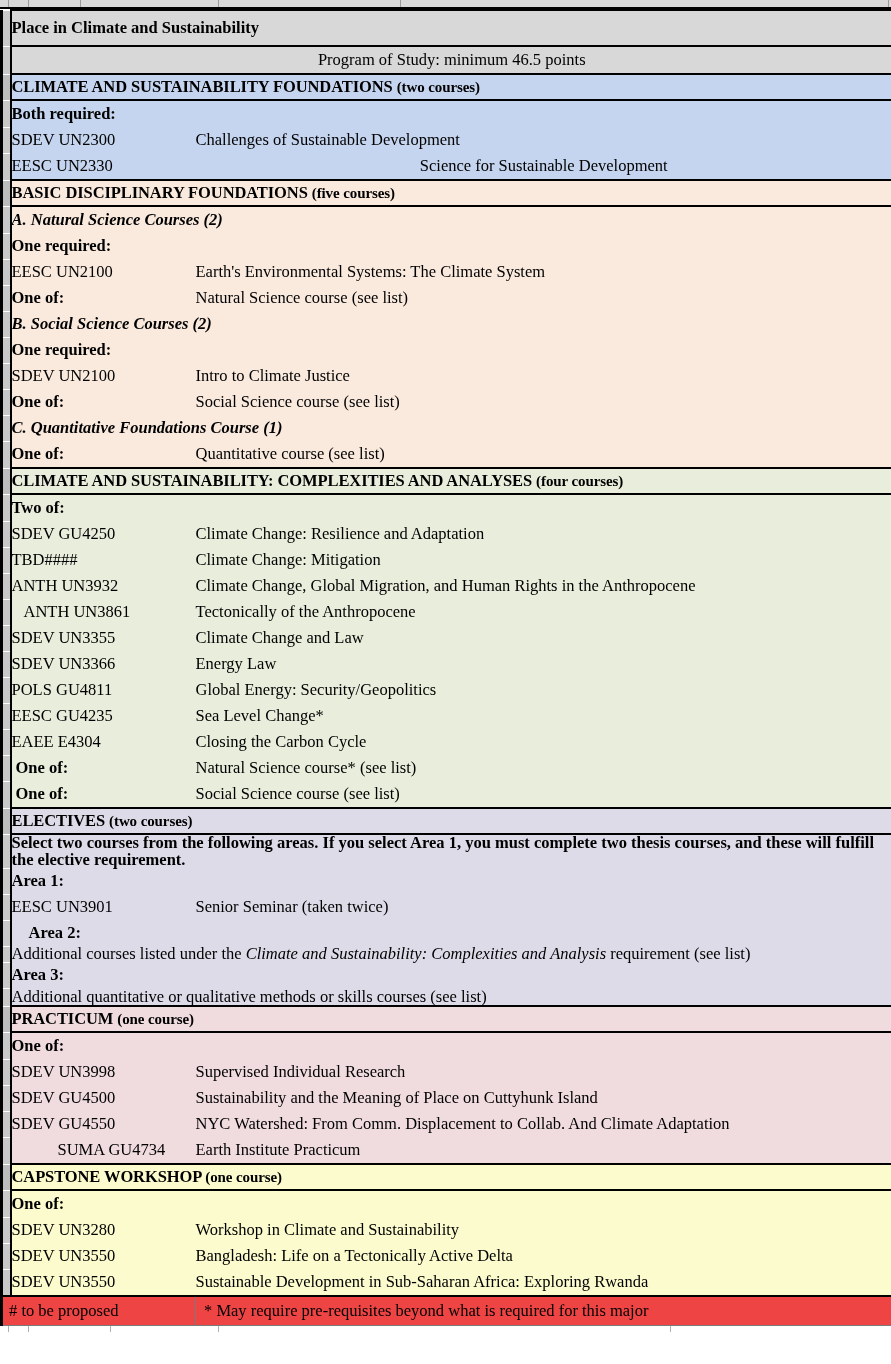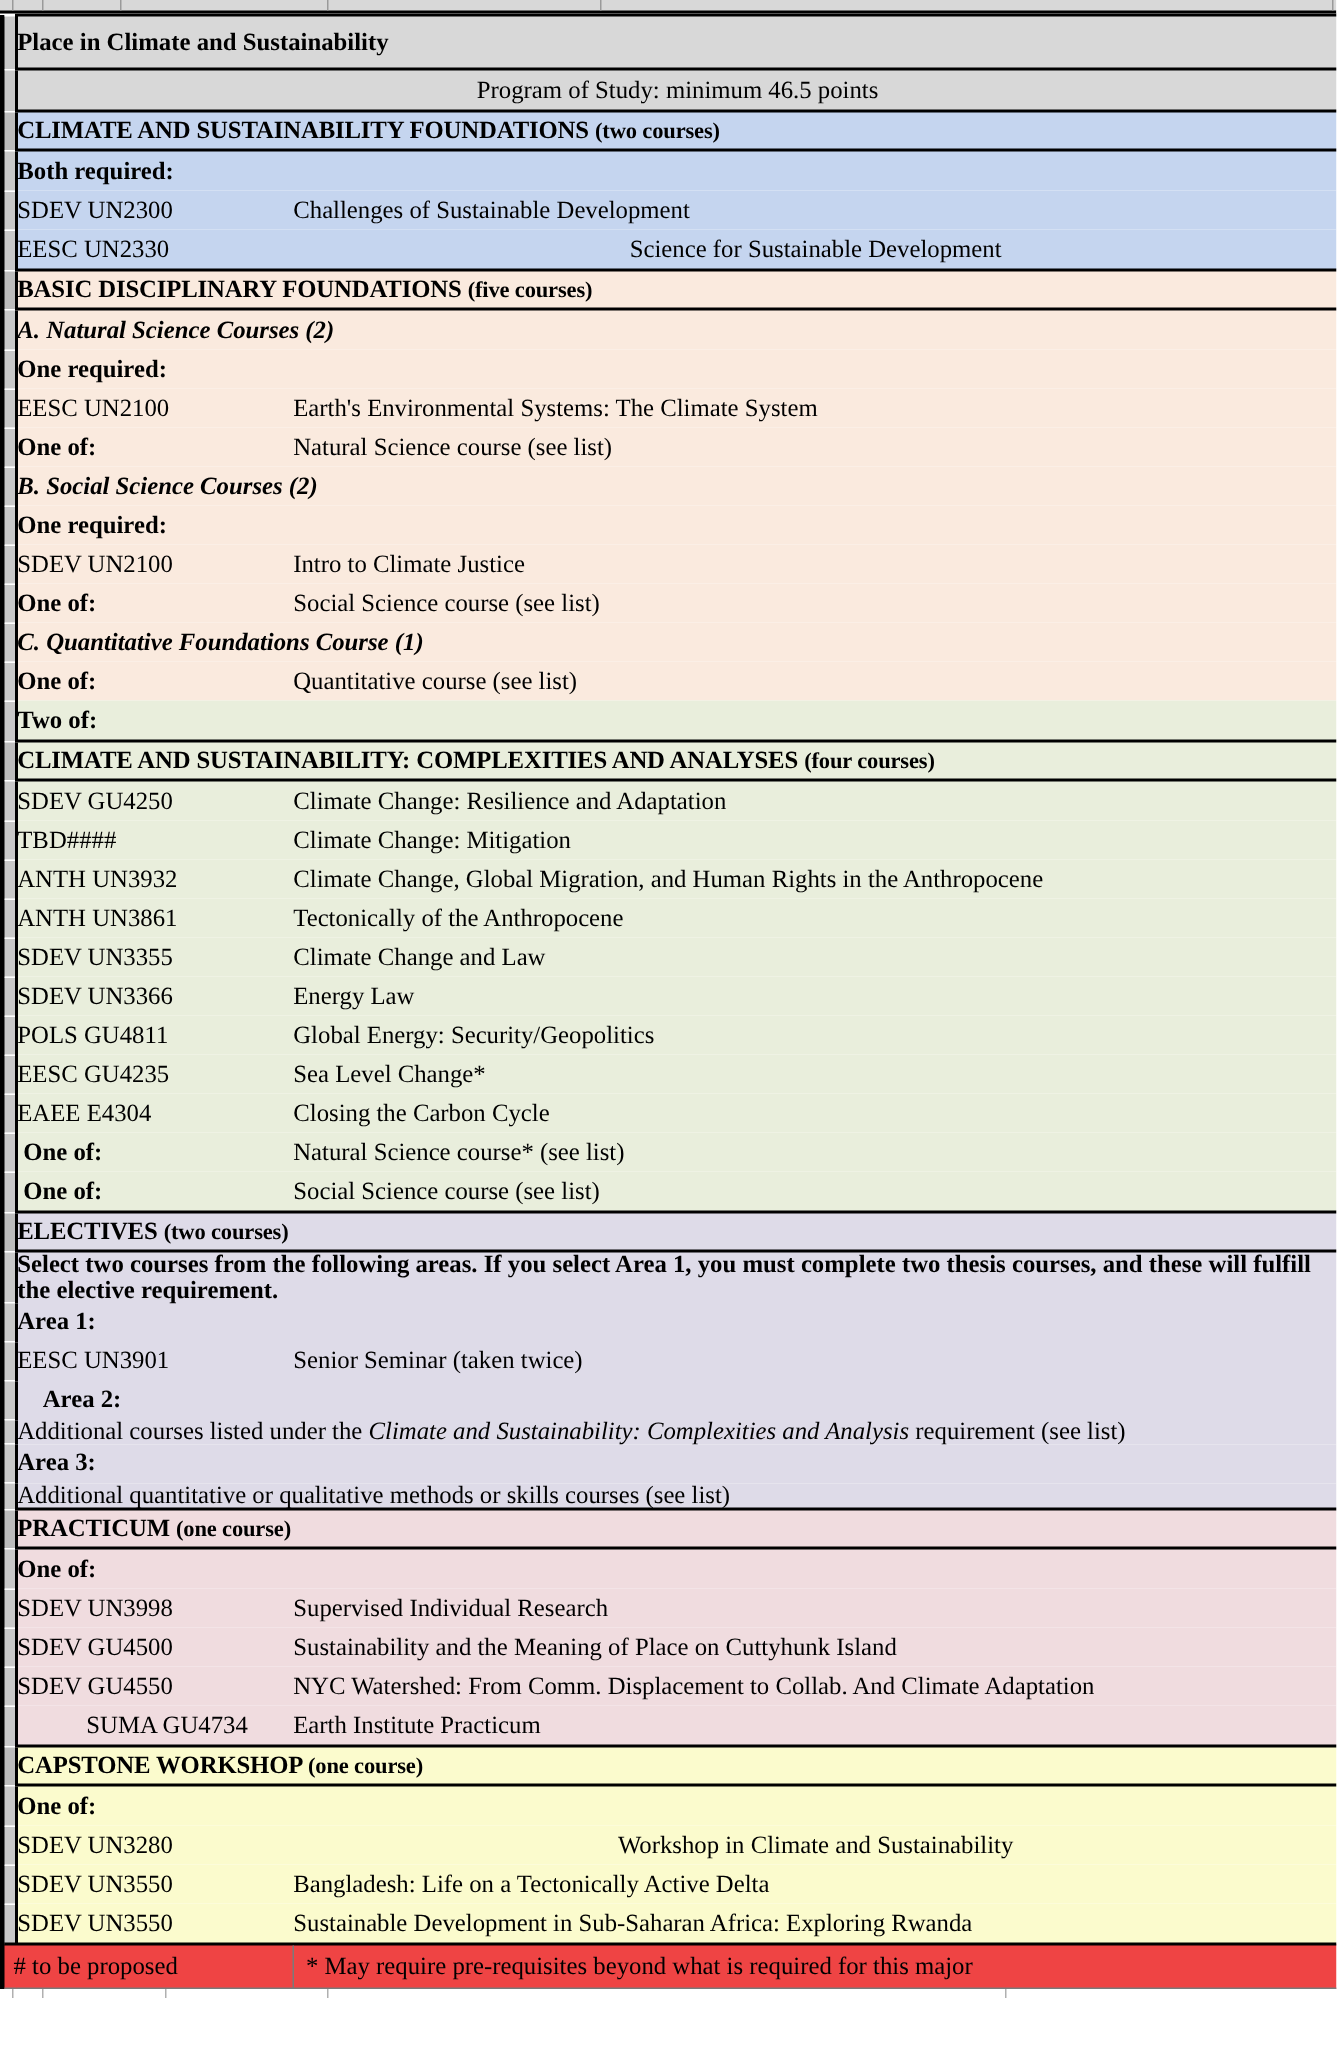--- a/index.html
+++ b/index.html
@@ -252,45 +252,45 @@
         <tr class="row">
           <td class="gutter" style="background: rgb(200, 200, 200);"></td>
           <td colspan="2" class="body span2 lbl-italic indent-0" style="background: rgb(250, 234, 222);">C.  Quantitative Foundations Course (1)</td>
         </tr>
         <tr class="row">
           <td class="gutter" style="background: rgb(200, 200, 200);"></td>
           <td class="body code lbl-bold" style="background: rgb(250, 234, 222);">One of:</td>
           <td class="body desc" style="background: rgb(250, 234, 222);">Quantitative course (see list)</td>
         </tr>
         <tr class="row">
+          <td class="gutter" style="background: rgb(188, 188, 188);"></td>
+          <td class="band" colspan="2" style="background: rgb(233, 238, 220);"><span>CLIMATE AND SUSTAINABILITY: COMPLEXITIES AND ANALYSES</span> <span class="paren">(four courses)</span></td>
+        </tr>
+        <tr class="row">
           <td class="gutter" style="background: rgb(200, 200, 200);"></td>
           <td colspan="2" class="body span2 lbl-bold indent-0" style="background: rgb(233, 238, 220);">Two of:</td>
-        </tr>
-        <tr class="row">
-          <td class="gutter" style="background: rgb(188, 188, 188);"></td>
-          <td class="band" colspan="2" style="background: rgb(233, 238, 220);"><span>CLIMATE AND SUSTAINABILITY: COMPLEXITIES AND ANALYSES</span> <span class="paren">(four courses)</span></td>
         </tr>
         <tr class="row">
           <td class="gutter" style="background: rgb(200, 200, 200);"></td>
           <td class="body code" style="background: rgb(233, 238, 220);">SDEV GU4250</td>
           <td class="body desc" style="background: rgb(233, 238, 220);">Climate Change: Resilience and Adaptation</td>
         </tr>
         <tr class="row">
           <td class="gutter" style="background: rgb(200, 200, 200);"></td>
           <td class="body code" style="background: rgb(233, 238, 220);">TBD####</td>
           <td class="body desc" style="background: rgb(233, 238, 220);">Climate Change: Mitigation</td>
         </tr>
         <tr class="row">
           <td class="gutter" style="background: rgb(200, 200, 200);"></td>
           <td class="body code" style="background: rgb(233, 238, 220);">ANTH UN3932</td>
           <td class="body desc" style="background: rgb(233, 238, 220);">Climate Change, Global Migration, and Human Rights in the Anthropocene</td>
         </tr>
         <tr class="row">
           <td class="gutter" style="background: rgb(200, 200, 200);"></td>
-          <td class="body code" style="background: rgb(233, 238, 220);">ANTH UN3861</td>
+          <td class="body code" style="background: rgb(233, 238, 220); padding-left: 12px;">ANTH UN3861</td>
           <td class="body desc" style="background: rgb(233, 238, 220);">Tectonically of the Anthropocene</td>
         </tr>
         <tr class="row">
           <td class="gutter" style="background: rgb(200, 200, 200);"></td>
           <td class="body code" style="background: rgb(233, 238, 220);">SDEV UN3355</td>
           <td class="body desc" style="background: rgb(233, 238, 220);">Climate Change and Law</td>
         </tr>
         <tr class="row">
           <td class="gutter" style="background: rgb(200, 200, 200);"></td>
           <td class="body code" style="background: rgb(233, 238, 220);">SDEV UN3366</td>
@@ -386,21 +386,21 @@
           <td class="gutter" style="background: rgb(188, 188, 188);"></td>
           <td class="band" colspan="2" style="background: rgb(251, 251, 205);"><span>CAPSTONE WORKSHOP</span> <span class="paren">(one course)</span></td>
         </tr>
         <tr class="row">
           <td class="gutter" style="background: rgb(200, 200, 200);"></td>
           <td colspan="2" class="body span2 lbl-bold indent-0" style="background: rgb(251, 251, 205);">One of:</td>
         </tr>
         <tr class="row">
           <td class="gutter" style="background: rgb(200, 200, 200);"></td>
           <td class="body code" style="background: rgb(251, 251, 205);">SDEV UN3280</td>
-          <td class="body desc" style="background: rgb(251, 251, 205); text-align: center;">Workshop in Climate and Sustainability</td>
+          <td class="body desc" style="background: rgb(251, 251, 205);">Workshop in Climate and Sustainability</td>
         </tr>
         <tr class="row">
           <td class="gutter" style="background: rgb(200, 200, 200);"></td>
           <td class="body code" style="background: rgb(251, 251, 205);">SDEV UN3550</td>
           <td class="body desc" style="background: rgb(251, 251, 205);">Bangladesh: Life on a Tectonically Active Delta</td>
         </tr>
         <tr class="row">
           <td class="gutter" style="background: rgb(200, 200, 200);"></td>
           <td class="body code" style="background: rgb(251, 251, 205);">SDEV UN3550</td>
           <td class="body desc" style="background: rgb(251, 251, 205);">Sustainable Development in Sub-Saharan Africa: Exploring Rwanda</td>

